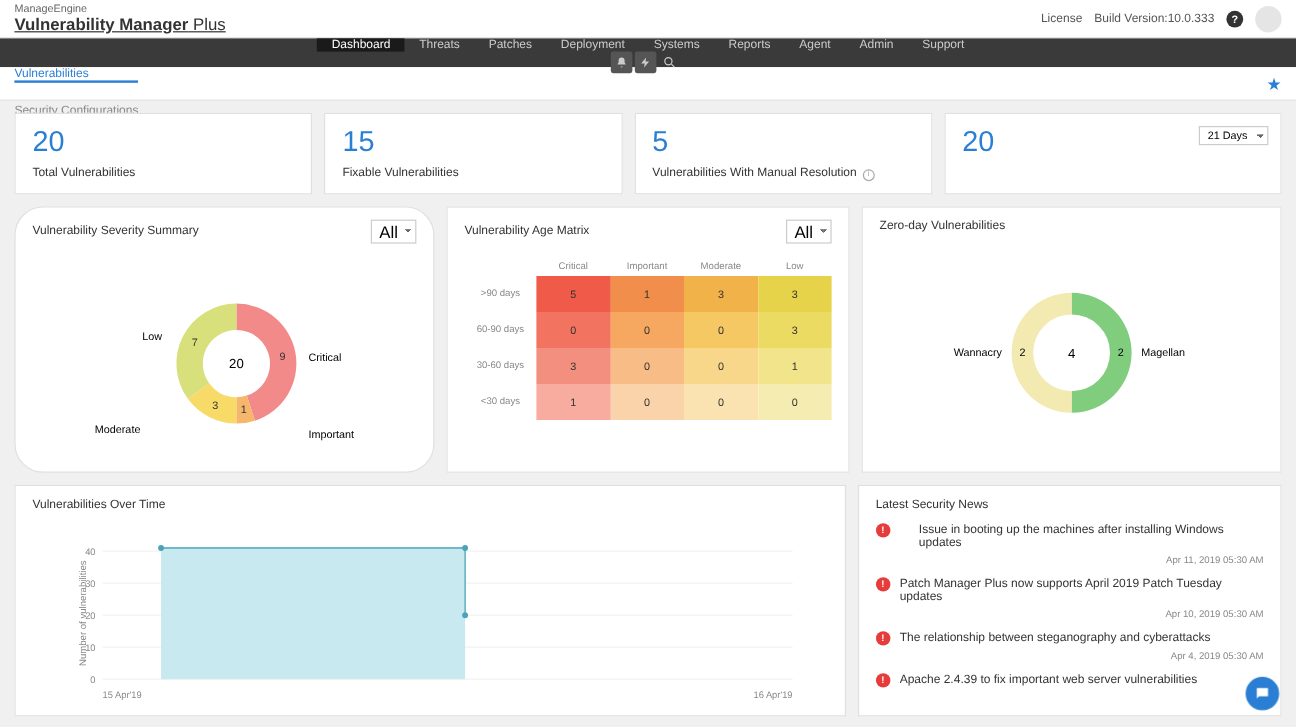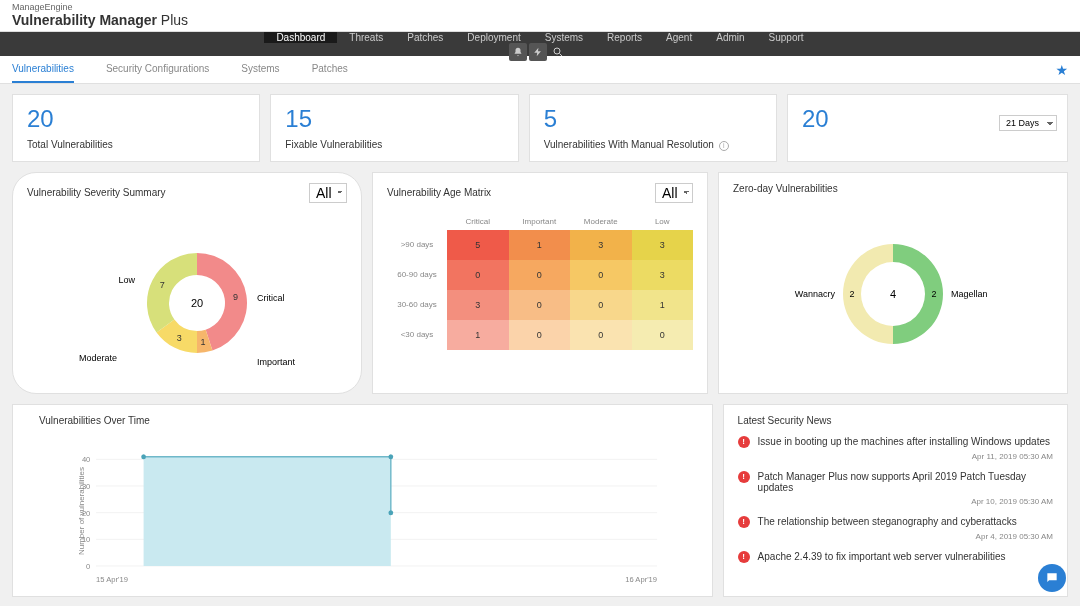--- a/index.html
+++ b/index.html
@@ -1,80 +1,86 @@
 <!DOCTYPE html>
 <html><head>
 <meta charset="utf-8">
 <style>
 * { margin: 0; padding: 0; box-sizing: border-box; font-family: -apple-system, BlinkMacSystemFont, "Segoe UI", Arial, sans-serif; }
 body { background: #f0f0f0; font-size: 11px; color: #333; }
 .header { background: #fff; display: flex; justify-content: space-between; align-items: center; padding: 4px 12px; border-bottom: 1px solid #ddd; height: 32px; }
 .brand-sub { font-size: 9px; color: #666; line-height: 1; }
-.brand-main { font-size: 14px; font-weight: 600; color: #333; line-height: 1.2; }
+.brand-main { font-size: 14px; font-weight: 600; color: #333; line-height: 1.2; text-decoration: underline; }
 .brand-main .plus { font-weight: 400; }
 .header-right { display: flex; align-items: center; gap: 10px; font-size: 10px; color: #555; }
 .avatar { width: 22px; height: 22px; border-radius: 50%; background: #e5e5e5; }
 .help-icon { width: 14px; height: 14px; border-radius: 50%; background: #333; color: #fff; display: inline-flex; align-items: center; justify-content: center; font-size: 9px; font-weight: bold; }
 .main-nav { background: #3a3a3a; display: flex; align-items: center; height: 24px; padding: 0 4px; justify-content: space-between; flex-direction: column; }
 .main-nav-left { display: flex; height: 100%; }
 .main-nav-item { padding: 0 12px; display: flex; align-items: center; color: #ccc; font-size: 10px; cursor: pointer; }
 .main-nav-item.active { background: #1a1a1a; color: #fff; }
 .main-nav-right { display: flex; align-items: center; gap: 2px; padding-right: 4px; }
 .nav-icon-btn { width: 18px; height: 18px; display: flex; align-items: center; justify-content: center; color: #ccc; background: #555; border-radius: 2px; cursor: pointer; }
 .sub-nav { background: #fff; display: flex; align-items: center; padding: 0 12px; height: 28px; border-bottom: 1px solid #e0e0e0; justify-content: space-between; }
-.sub-nav-left { display: flex; height: 100%; gap: 32px; }
+.sub-nav-left { display: flex; height: 100%; gap: 18px; flex-direction: column; }
 .sub-nav-item { display: flex; align-items: center; font-size: 10px; color: #888; cursor: pointer; border-bottom: 2px solid transparent; }
 .sub-nav-item.active { color: #2a7fd4; border-bottom-color: #2a7fd4; }
 .star-icon { color: #2a7fd4; font-size: 14px; cursor: pointer; }
 .content { padding: 10px 12px; }
 .stat-row { display: flex; gap: 10px; margin-bottom: 10px; }
 .stat-card { background: #fff; border: 1px solid #e0e0e0; padding: 10px 14px; flex: 1; position: relative; }
 .stat-card.widecard { flex: 1.15; }
 .stat-num { font-size: 24px; color: #2a7fd4; font-weight: 400; }
 .stat-label { font-size: 10px; color: #333; margin-top: 6px; }
-.stat-select { position: absolute; right: 10px; top: 20px; font-size: 9px; border: 1px solid #ccc; padding: 2px 16px 2px 6px; background: #fff; cursor: pointer; }
+.stat-select { position: absolute; right: 10px; top: 10px; font-size: 9px; border: 1px solid #ccc; padding: 2px 16px 2px 6px; background: #fff; cursor: pointer; text-align: center; }
 .info-i { display: inline-flex; width: 10px; height: 10px; border: 1px solid #aaa; border-radius: 50%; align-items: center; justify-content: center; font-size: 7px; color: #aaa; margin-left: 2px; }
 .panel-row { display: flex; gap: 10px; margin-bottom: 10px; }
 .panel { background: #fff; border: 1px solid #e0e0e0; padding: 10px 14px; }
 .panel-1 { flex: 1; border-radius: 24px; }
 .panel-2 { flex: 1; }
 .panel-3 { flex: 1; }
 .panel-head { display: flex; justify-content: space-between; align-items: center; margin-bottom: 10px; font-size: 10px; }
 .panel-title { font-weight: 400; color: #333; }
 .panel-select { font-size: 14px; border: 1px solid #ccc; padding: 1px 14px 1px 6px; background: #fff; cursor: pointer; }
 .donut-wrap { display: flex; align-items: center; justify-content: center; height: 170px; position: relative; }
 .matrix-tabs { display: flex; gap: 14px; font-size: 9px; margin-bottom: 8px; }
 .matrix-tab { color: #888; cursor: pointer; padding-bottom: 2px; }
 .matrix-tab.active { color: #333; border-bottom: 1px solid #333; }
 .matrix { display: grid; grid-template-columns: 60px repeat(4, 1fr); font-size: 8px; }
 .matrix-hcell { text-align: center; padding: 4px 0; color: #888; }
 .matrix-rhead { display: flex; align-items: center; justify-content: center; color: #888; font-size: 8px; }
 .matrix-cell { text-align: center; padding: 10px 0; color: #333; font-size: 9px; }
 .panel-row2 { display: flex; gap: 10px; }
-.panel-wide { flex: 2.05; background: #fff; border: 1px solid #e0e0e0; padding: 10px 26px; }
+.panel-wide { flex: 2.05; background: #fff; border: 1px solid #e0e0e0; padding: 10px 14px; }
 .panel-news { flex: 1; background: #fff; border: 1px solid #e0e0e0; padding: 10px 14px; }
 .news-item { display: flex; gap: 8px; margin: 10px 0 4px 0; align-items: flex-start; }
 .news-dot { width: 12px; height: 12px; border-radius: 50%; background: #e63c3c; color: #fff; display: flex; align-items: center; justify-content: center; font-size: 8px; flex-shrink: 0; font-weight: bold; }
 .news-text { font-size: 10px; }
 .news-date { font-size: 8px; color: #888; text-align: right; margin-top: 2px; }
 .line-chart { height: 150px; position: relative; }
 .footer { text-align: center; font-size: 8px; color: #999; padding: 4px 0; }
 .chat-fab { position: fixed; bottom: 14px; right: 14px; width: 28px; height: 28px; border-radius: 50%; background: #2a7fd4; display: flex; align-items: center; justify-content: center; color: #fff; cursor: pointer; }
 select.native { -webkit-appearance: none; appearance: none; background-image: linear-gradient(45deg, transparent 50%, #666 50%), linear-gradient(135deg, #666 50%, transparent 50%); background-position: right 6px center, right 3px center; background-size: 3px 3px, 3px 3px; background-repeat: no-repeat; }
 .ylab { position: absolute; left: -2px; top: 50%; transform: translateY(-50%) rotate(-90deg); font-size: 8px; color: #888; white-space: nowrap; }
 </style>
 </head>
 <body>
 
 <div class="header">
   <div>
     <div class="brand-sub">ManageEngine</div>
     <div class="brand-main">
       <span>Vulnerability Manager</span> <span class="plus">Plus</span>
     </div>
+  </div>
+  <div class="header-right">
+    <span>License</span>
+    <span>Build Version:10.0.333</span>
+    <span class="help-icon">?</span>
+    <div class="avatar"></div>
   </div>
 </div>
 
 <div class="main-nav">
   <div class="main-nav-left" id="main-nav-left">
       <div class="main-nav-item active">Dashboard</div>
       <div class="main-nav-item">Threats</div>
       <div class="main-nav-item">Patches</div>
       <div class="main-nav-item">Deployment</div>
       <div class="main-nav-item">Systems</div>
@@ -241,21 +247,21 @@
       </div>
     </div>
 
     <div class="panel-news">
       <div class="panel-head">
         <span class="panel-title">Latest Security News</span>
       </div>
       <div id="news-list">
           <div class="news-item">
             <div class="news-dot">!</div>
-            <div style="flex: 1 1 0%;">
+            <div style="flex: 1 1 0%; margin-left: 16px;">
               <div class="news-text">Issue in booting up the machines after installing Windows updates</div>
             </div>
           </div>
           <div class="news-date">Apr 11, 2019 05:30 AM</div>
           <div class="news-item">
             <div class="news-dot">!</div>
             <div style="flex: 1 1 0%;">
               <div class="news-text">Patch Manager Plus now supports April 2019 Patch Tuesday updates</div>
             </div>
           </div>

